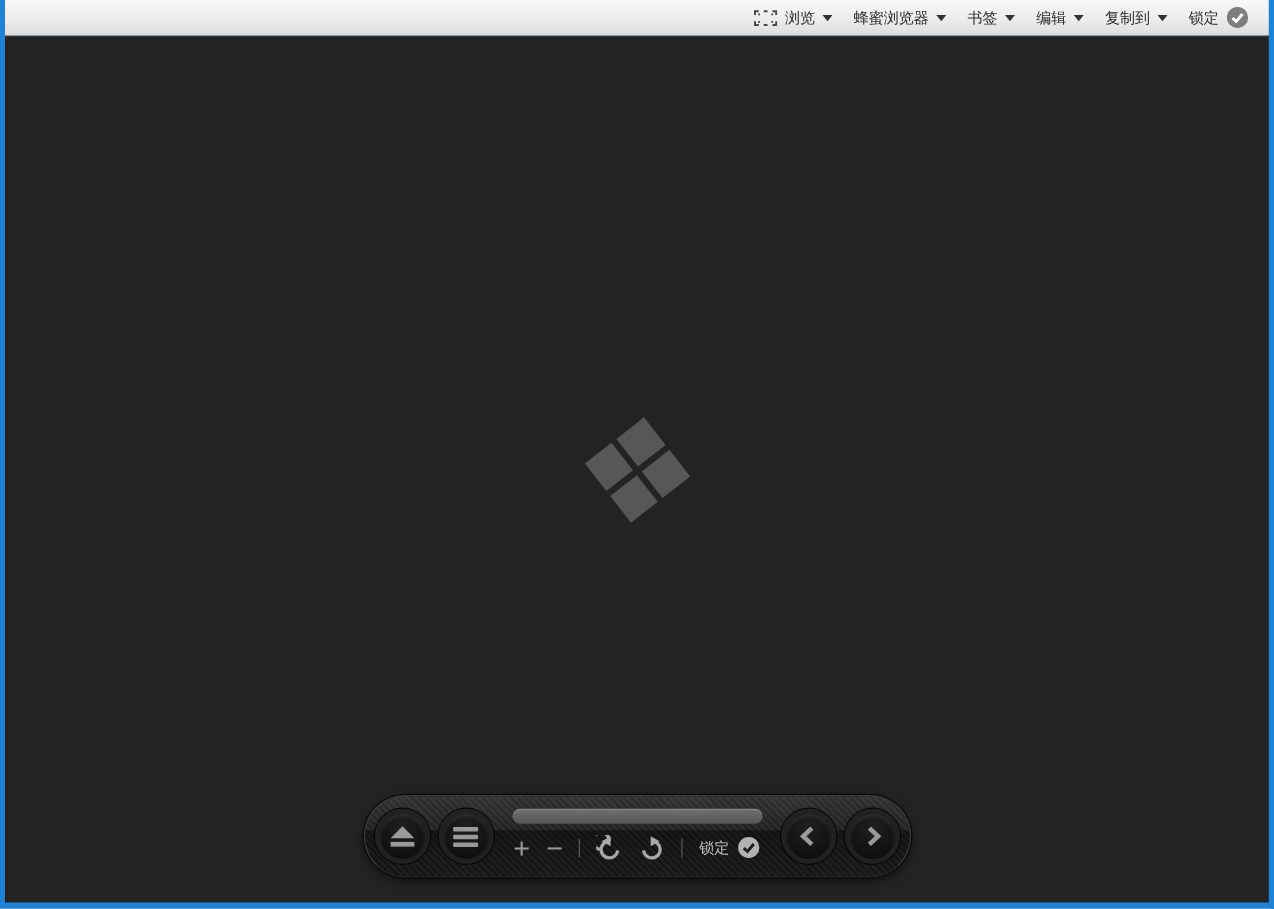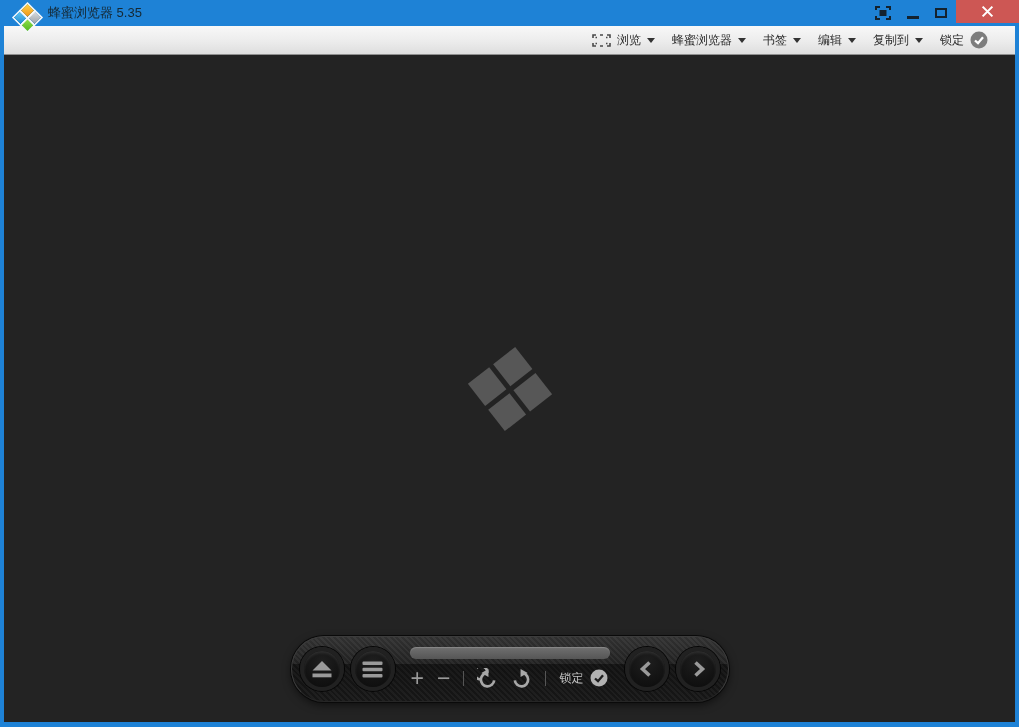--- a/index.html
+++ b/index.html
@@ -52,21 +52,21 @@
     width:63px; height:23px; background:#cd5754;
     display:flex; align-items:center; justify-content:center;
   }
 
   
   .toolbar {
     height:29px; flex:0 0 auto;
     background:linear-gradient(180deg,#f8f8f8 0%, #ececec 55%, #dedede 100%);
     border-bottom:1px solid #8f8f8f;
     display:flex; align-items:center; justify-content:flex-end;
-    padding-right:27px; gap:17px;
+    padding-right:16px; gap:17px;
   }
   .menu-item {
     display:flex; align-items:center; gap:6px;
     font-size:12px; color:#2b2b2b; cursor:default; white-space:nowrap;
   }
   .dd-arrow {
     width:0; height:0;
     border-left:4.5px solid transparent; border-right:4.5px solid transparent;
     border-top:5.5px solid #333;
   }
@@ -114,51 +114,20 @@
   .v-div { width:1px; height:15px; background:#555; }
   .lock-group { display:flex; align-items:center; gap:7px; cursor:default; }
   .lock-label { font-size:12px; color:#c4c4c4; }
   .rot-btn { display:flex; align-items:center; cursor:default; }
 </style>
 </head>
 <body>
 
 <div class="window">
 
-  <div class="titlebar">
-    <div class="app-logo">
-      <div class="logo-grid">
-        <i class="cell-o"></i>
-        <i class="cell-s"></i>
-        <i class="cell-b"></i>
-        <i class="cell-g"></i>
-      </div>
-    </div>
-    <div class="window-title">蜂蜜浏览器 5.35</div>
-
-    <div class="win-controls">
-      <div class="win-btn btn-fullscreen">
-        <svg width="16" height="14" viewBox="0 0 16 14">
-          <path d="M1 4 V1 H5 M11 1 H15 V4 M15 10 V13 H11 M5 13 H1 V10" fill="none" stroke="#14222e" stroke-width="2"></path>
-          <rect x="4.5" y="4" width="7" height="6" fill="#14222e"></rect>
-        </svg>
-      </div>
-      <div class="win-btn btn-min">
-        <div class="min-glyph"></div>
-      </div>
-      <div class="win-btn btn-max">
-        <div class="max-glyph"></div>
-      </div>
-      <div class="btn-close">
-        <svg width="13" height="13" viewBox="0 0 12 12">
-          <path d="M1.5 1.5 L10.5 10.5 M10.5 1.5 L1.5 10.5" stroke="#ffffff" stroke-width="1.9"></path>
-        </svg>
-      </div>
-    </div>
-  </div>
 
   <div class="toolbar">
     <div class="menu-item">
       <svg width="19" height="13" viewBox="0 0 19 13">
         <path d="M1 4 V1 H4 M8 1 H11 M15 1 H18 V4 M18 9 V12 H15 M11 12 H8 M4 12 H1 V9" fill="none" stroke="#4a4a4a" stroke-width="1.6"></path>
         <path d="M3.5 3.5 h1.5 M14 3.5 h1.5 M3.5 9.5 h1.5 M14 9.5 h1.5" stroke="#4a4a4a" stroke-width="1.4"></path>
       </svg>
       <span>浏览</span>
       <span class="dd-arrow"></span>
     </div>

